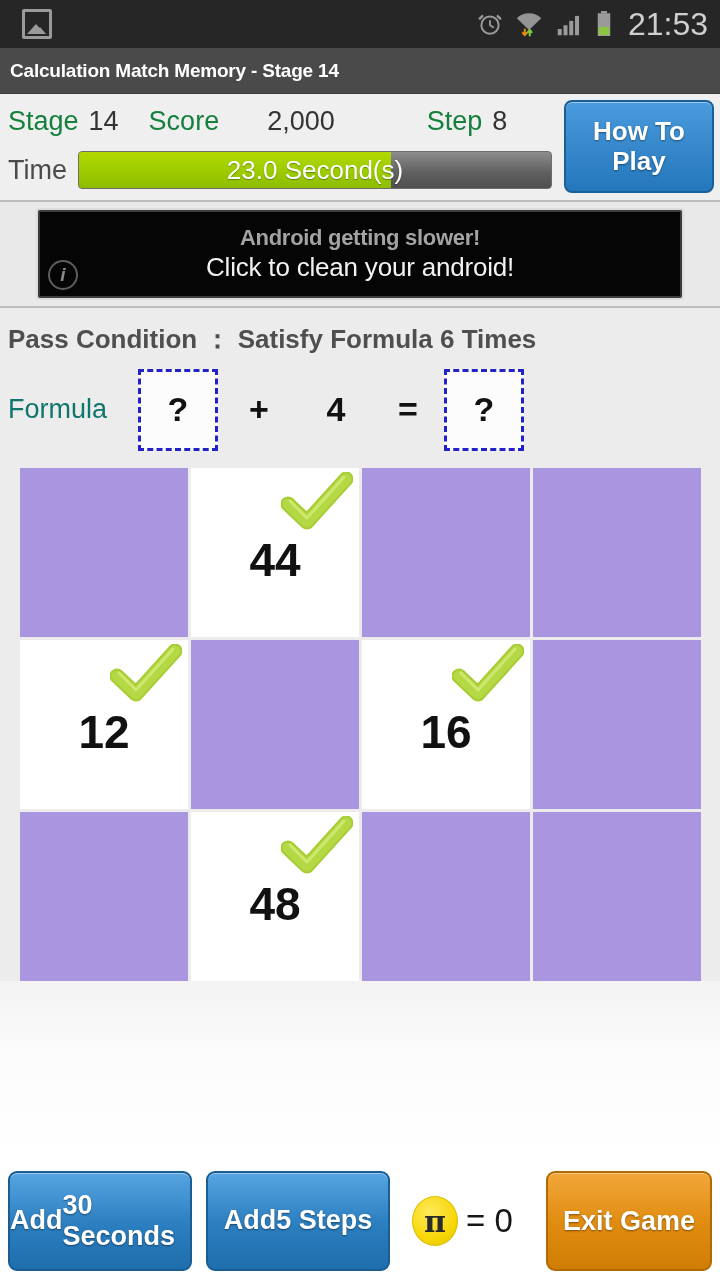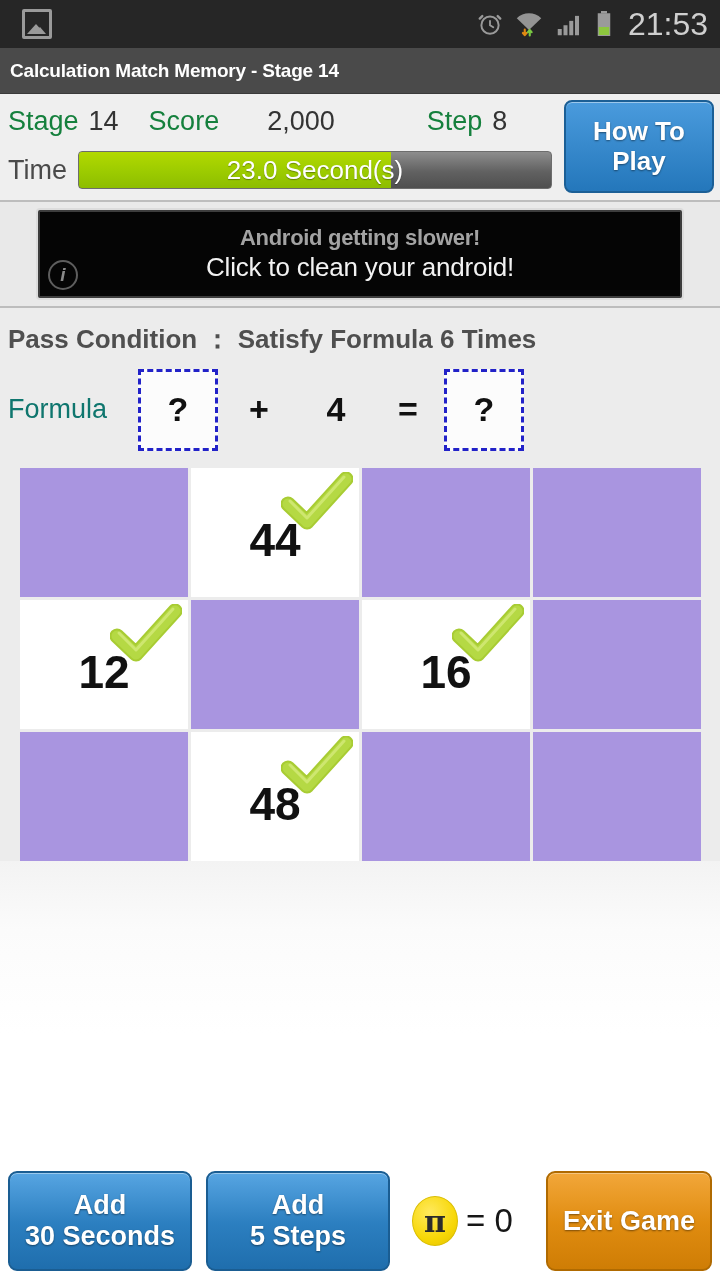--- a/index.html
+++ b/index.html
@@ -152,21 +152,21 @@
   .term { font-size: 34px; font-weight: bold; color: #111; width: 72px; text-align: center; }
 
   
   .board-wrap { background: #ececec; padding: 6px 0 0 0; }
   .board {
     width: 681px; margin: 0 auto 0 20px;
     display: grid; grid-template-columns: repeat(4, 1fr);
     gap: 3px;
   }
   .cell {
-    position: relative; height: 129px;
+    position: relative; height: 169px;
     background: #a995e0;
     padding-left: 12px;
   }
   .cell.revealed { background: #ffffff; }
   .cell .num {
     position: absolute; inset: 0;
     display: flex; align-items: center; justify-content: center;
     font-size: 46px; font-weight: bold; color: #111;
     padding-top: 14px;
   }
@@ -182,21 +182,21 @@
   .bottombar {
     position: absolute; left: 0; bottom: 0; width: 720px; height: 118px;
     background: #ffffff;
     display: flex; align-items: center; padding: 0 8px;
   }
   .btn-blue {
     width: 184px; height: 100px; border-radius: 9px;
     background: linear-gradient(#57a5e2, #2c7fc0 52%, #1f6ead);
     border: 2px solid #1a5d92;
     color: #fff; font-size: 27px; font-weight: bold; line-height: 1.15;
-    display: flex; flex-direction: column;
+    display: flex; flex-direction: row;
     align-items: center; justify-content: center;
     text-shadow: 0 1px 2px rgba(0,0,0,.45);
     box-shadow: inset 0 1px 0 rgba(255,255,255,.4);
   }
   .btn-blue + .btn-blue { margin-left: 14px; }
   .coin-wrap {
     display: flex; align-items: center; gap: 8px;
     margin-left: 22px;
   }
   .coin {

